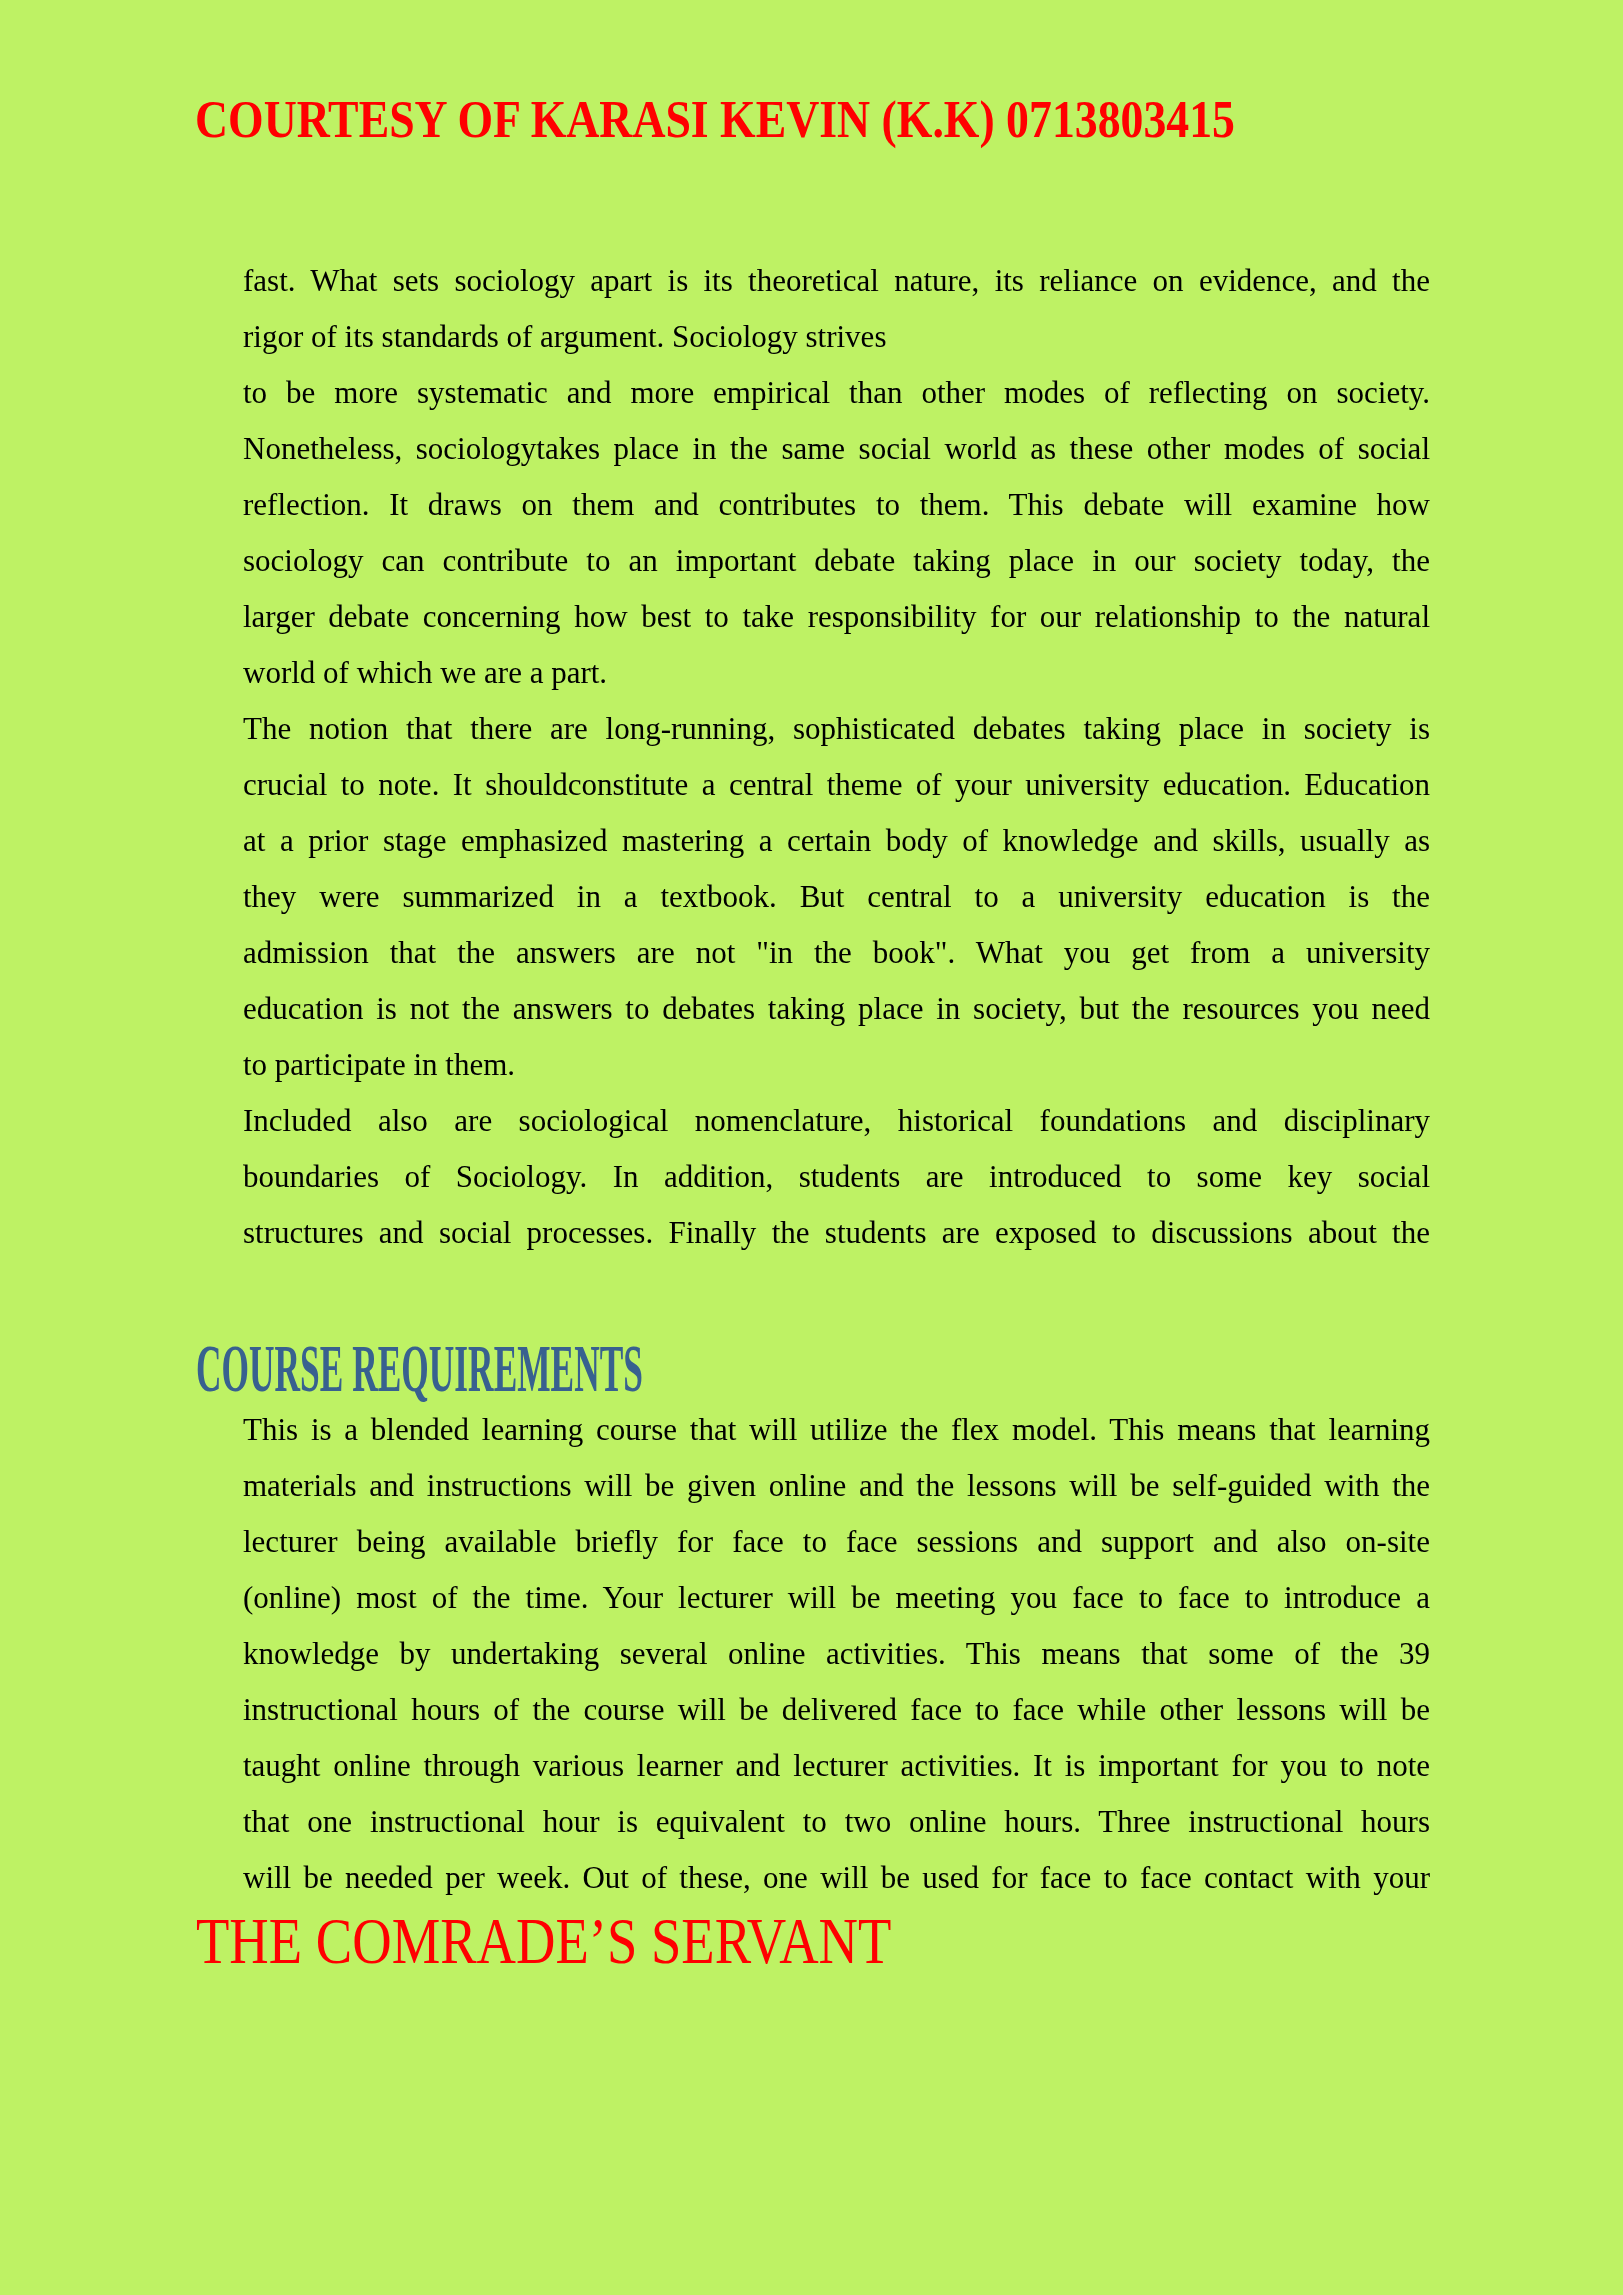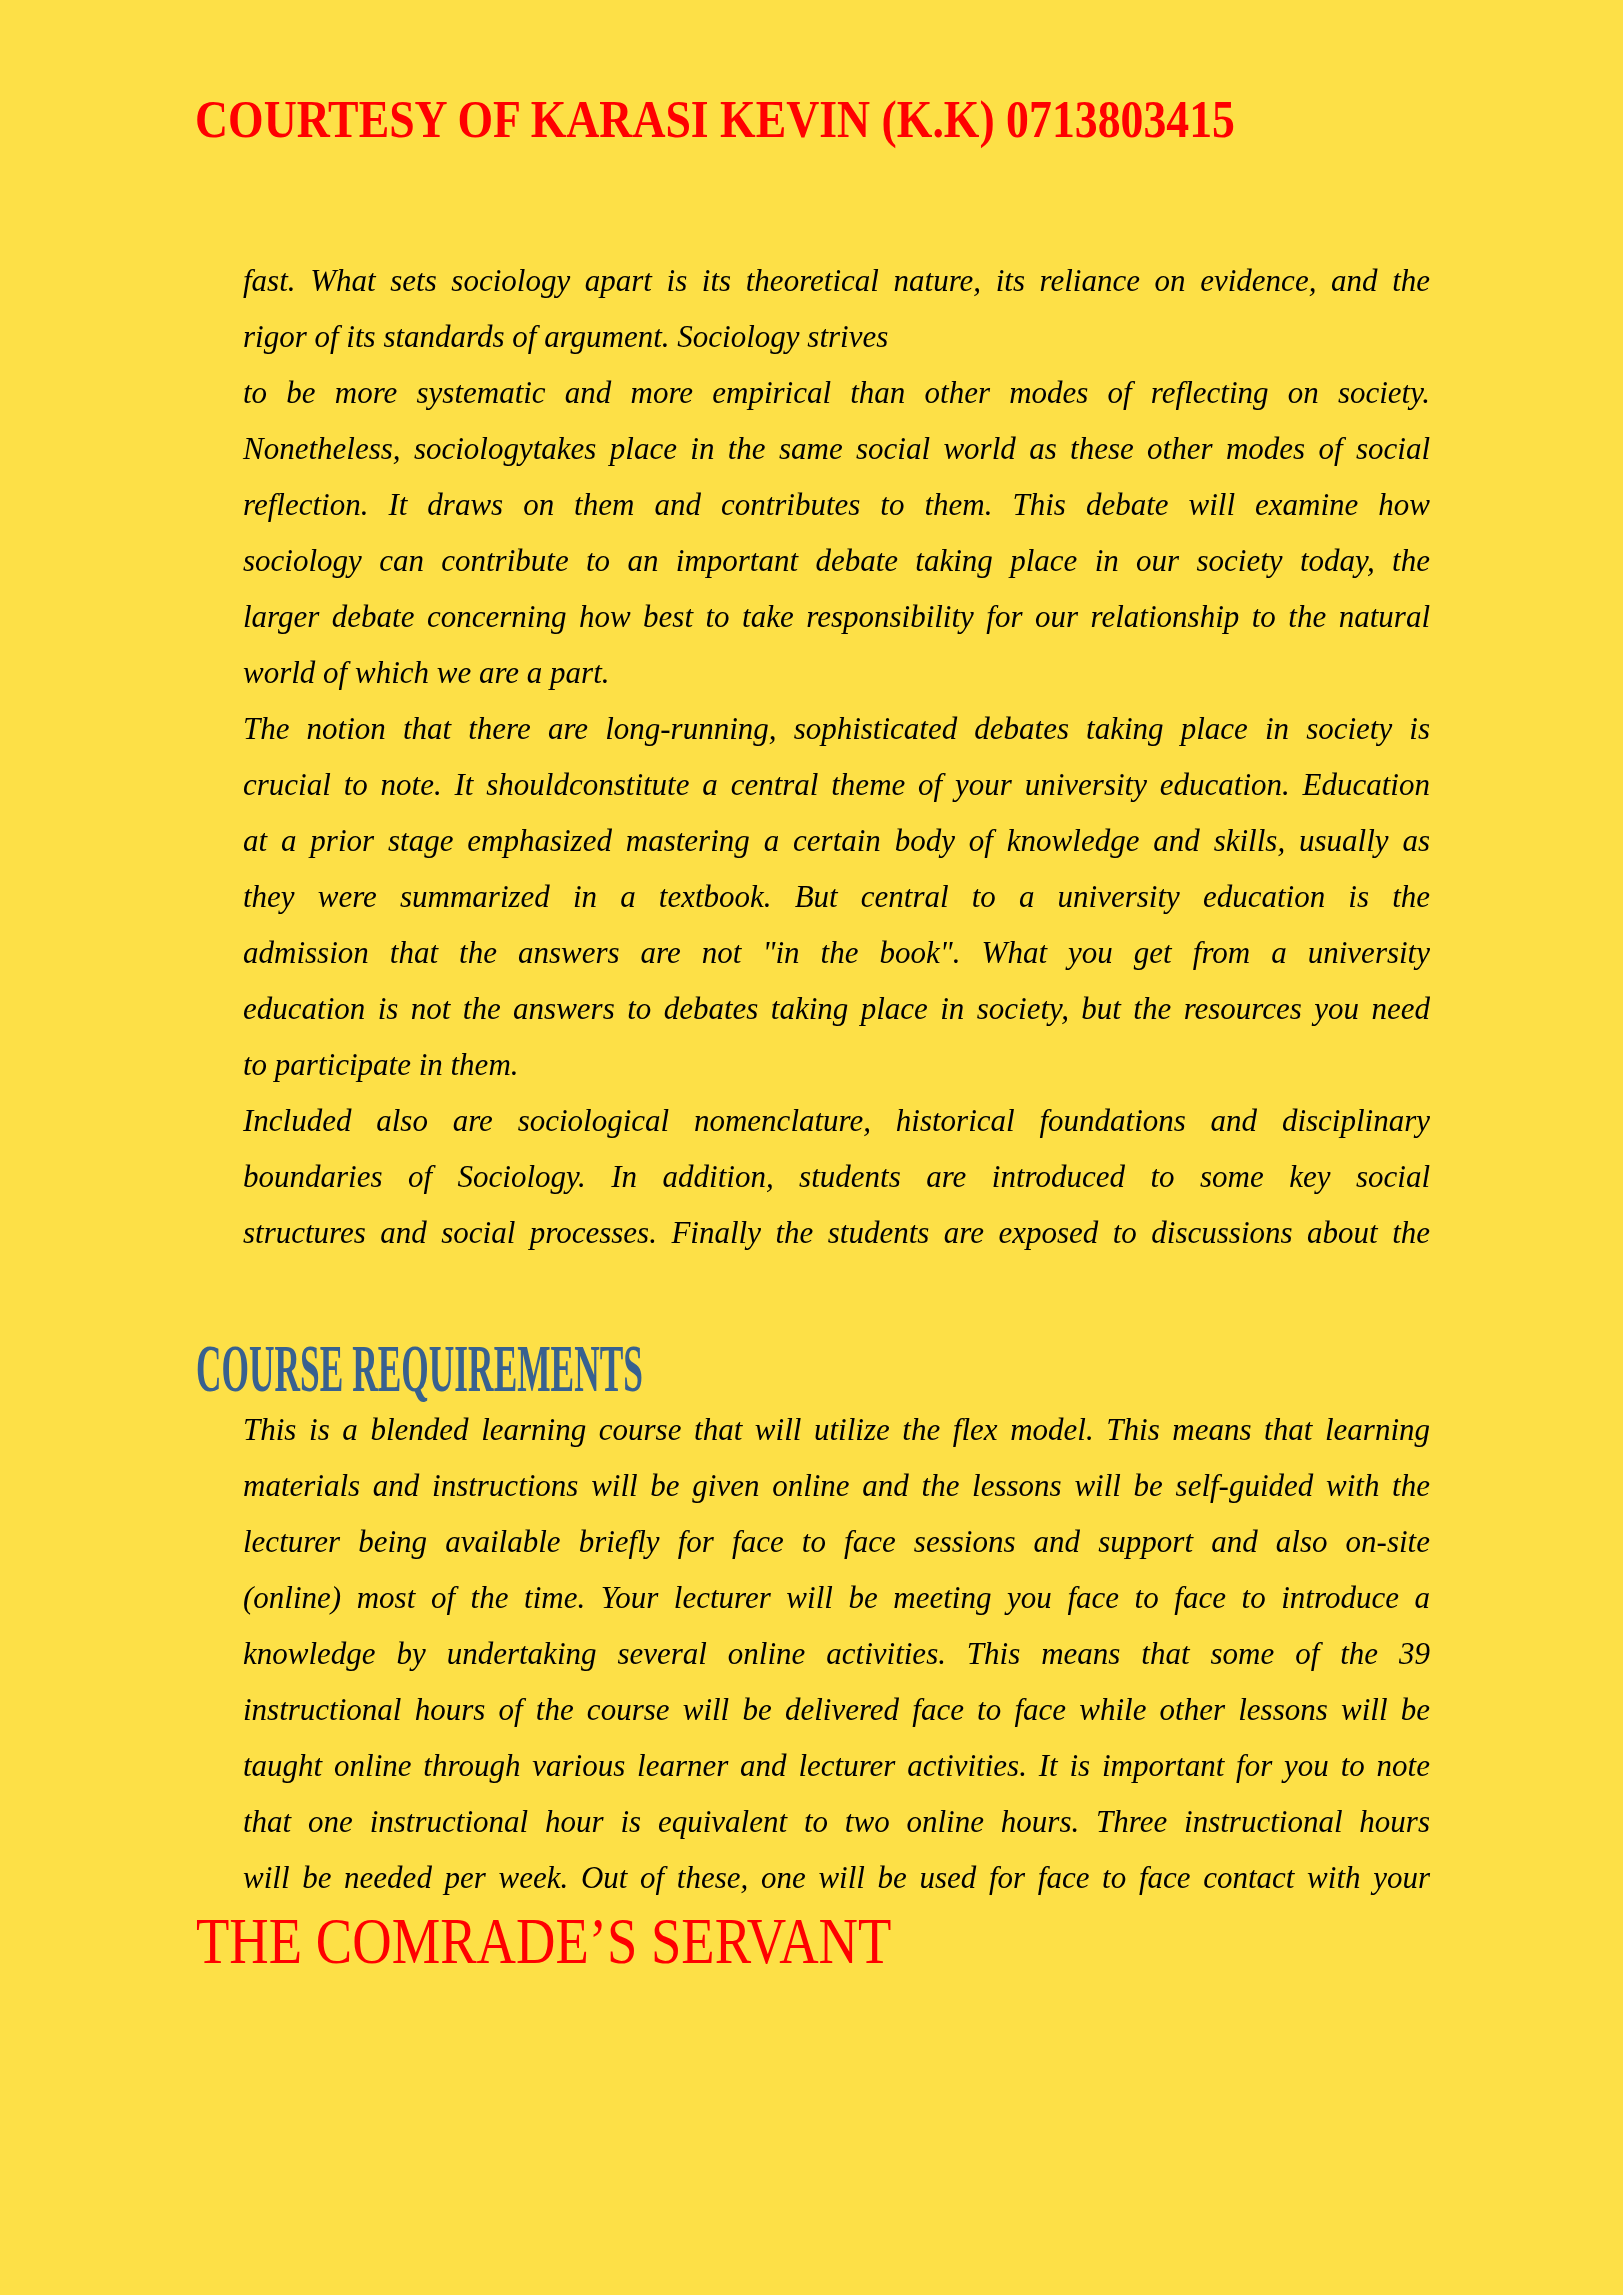--- a/index.html
+++ b/index.html
@@ -1,20 +1,20 @@
 <!DOCTYPE html>
 <html style="--accent_red: #FF0000; --heading_blue: #38618F; --text_black: #000000;font-size:10.5px"><head>
 <meta charset="utf-8">
 <style>
   html, body { margin: 0; padding: 0; }
   .page {
     position: relative;
     width: 1623px;
     height: 2295px;
-    background: #fde047;
+    background: #bef264;
     overflow: hidden;
     font-family: "Liberation Serif", "DejaVu Serif", serif;
     color: var(--text_black, #000000);
   }
   .header {
     margin: 94px 0 0 195px;
     font-size: 52px;
     line-height: 52px;
     font-weight: bold;
     color: var(--accent_red, #FF0000);
@@ -32,21 +32,20 @@
     font-size: 31px;
     line-height: 56px;
     color: var(--text_black, #000000);
   }
   #before-heading { margin-top: 107px; }
   #after-heading  { margin-top: 0.7px; }
   .para { margin: 0; padding: 0; }
   .line {
     text-align: justify;
     text-align-last: justify;
-    font-style: italic;
   }
   .line.endline { text-align-last: left; }
   .heading {
     margin: 75px 0 0 196px;
     font-size: 68px;
     line-height: 65px;
     font-weight: bold;
     color: var(--heading_blue, #38618F);
     white-space: nowrap;
   }

